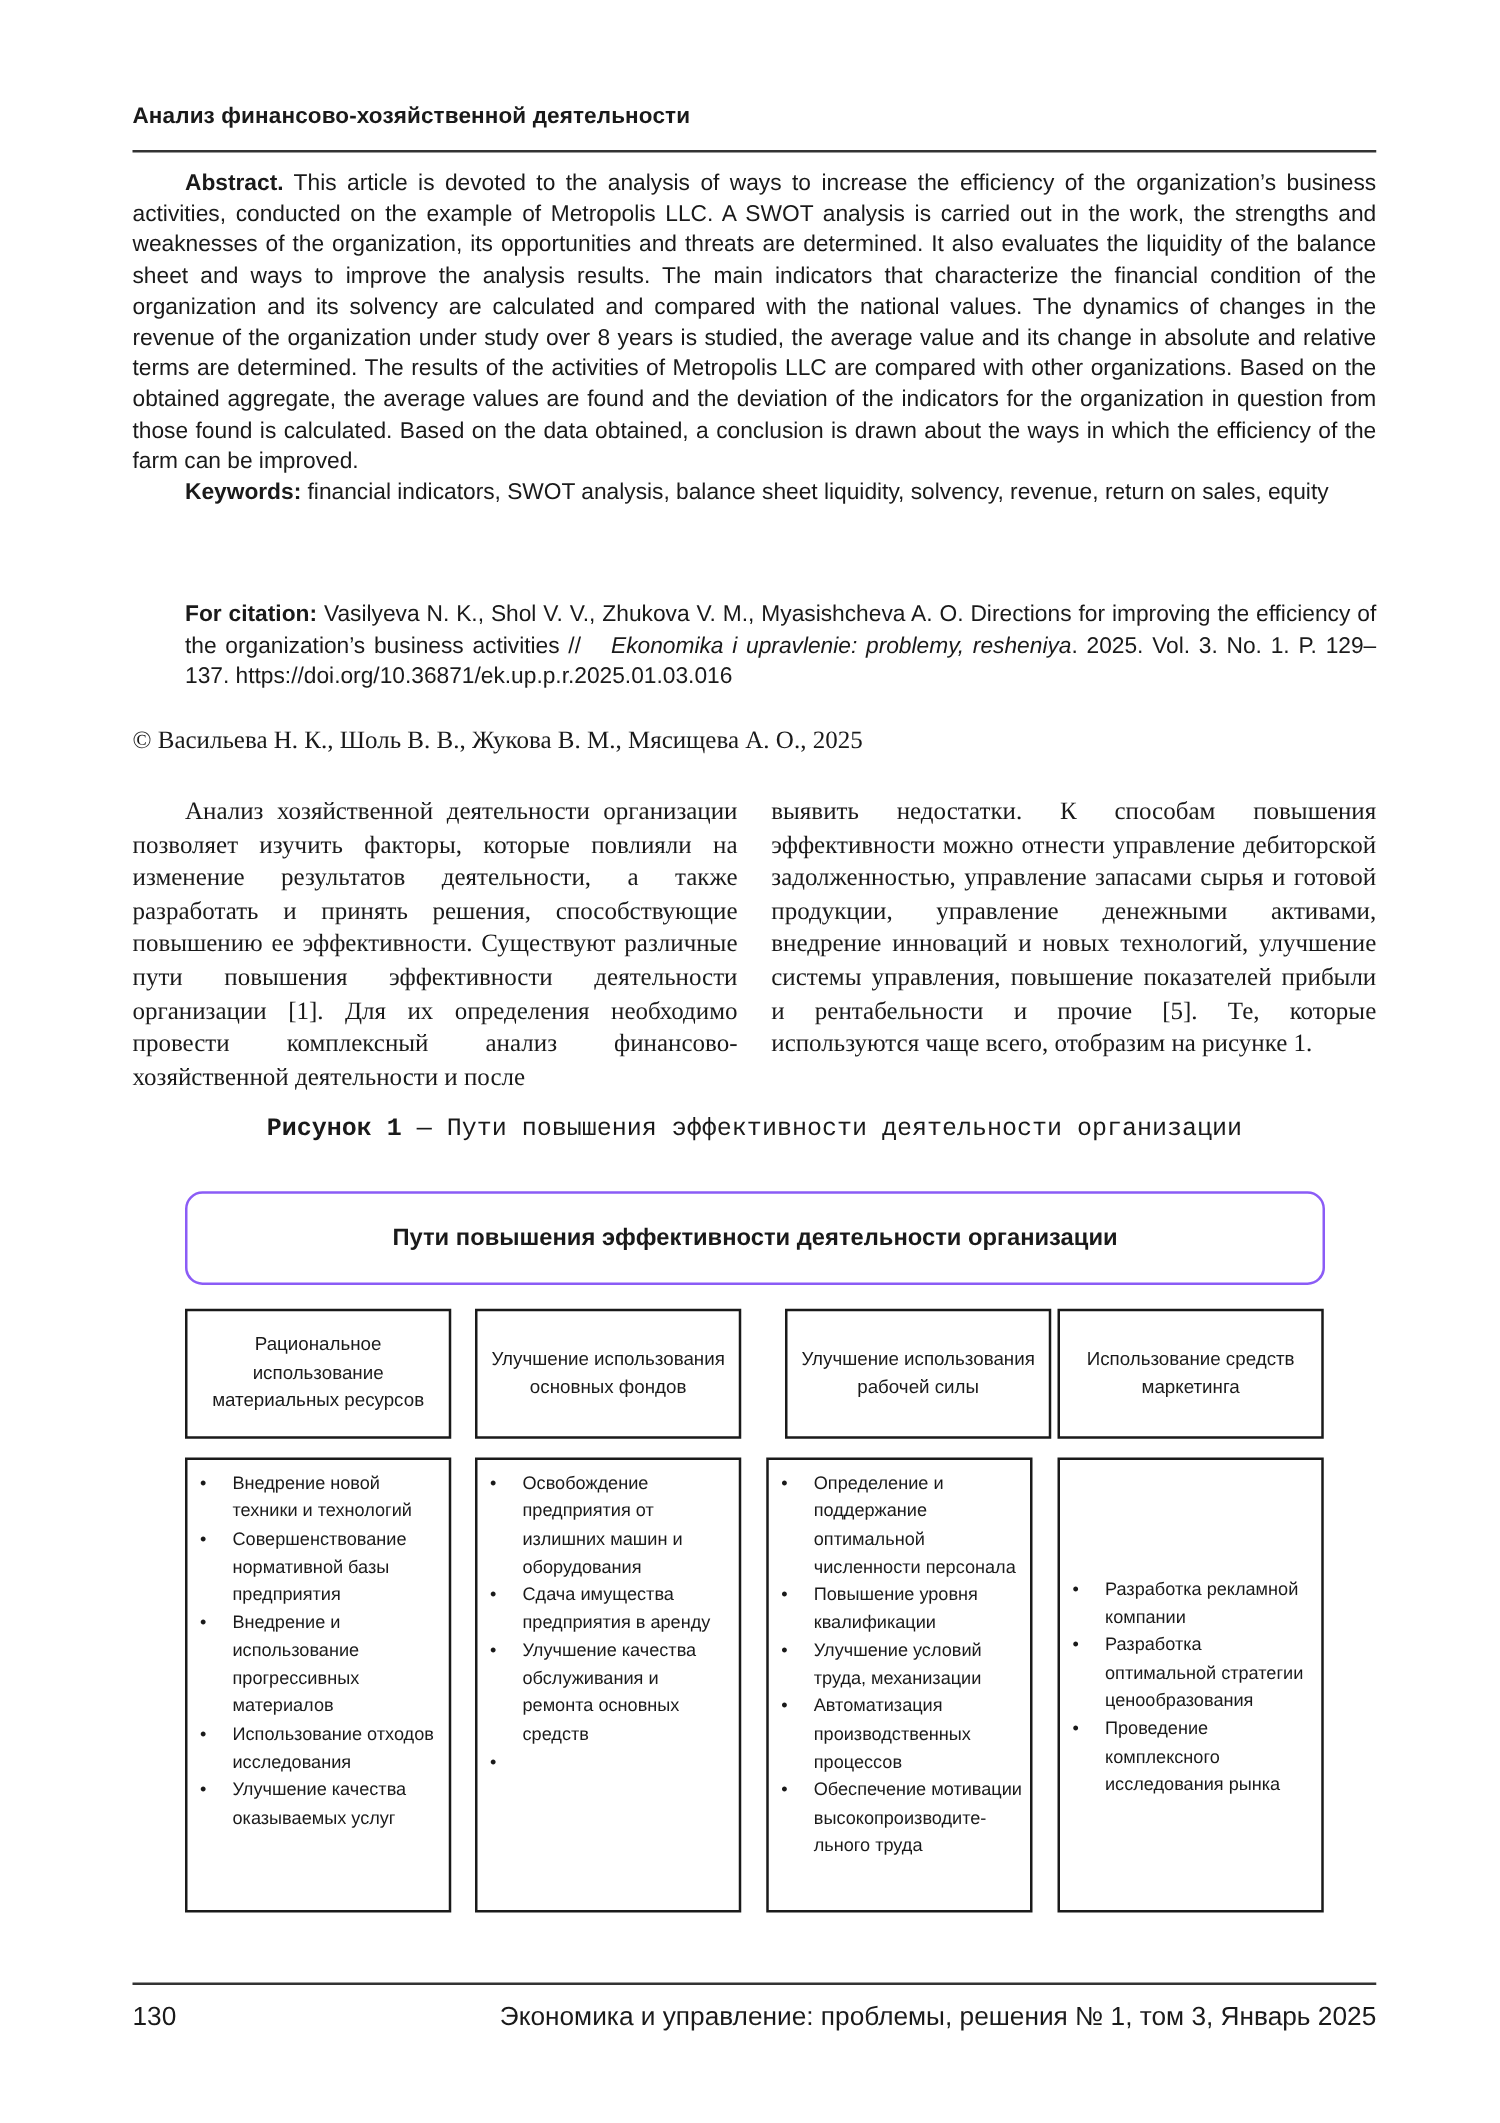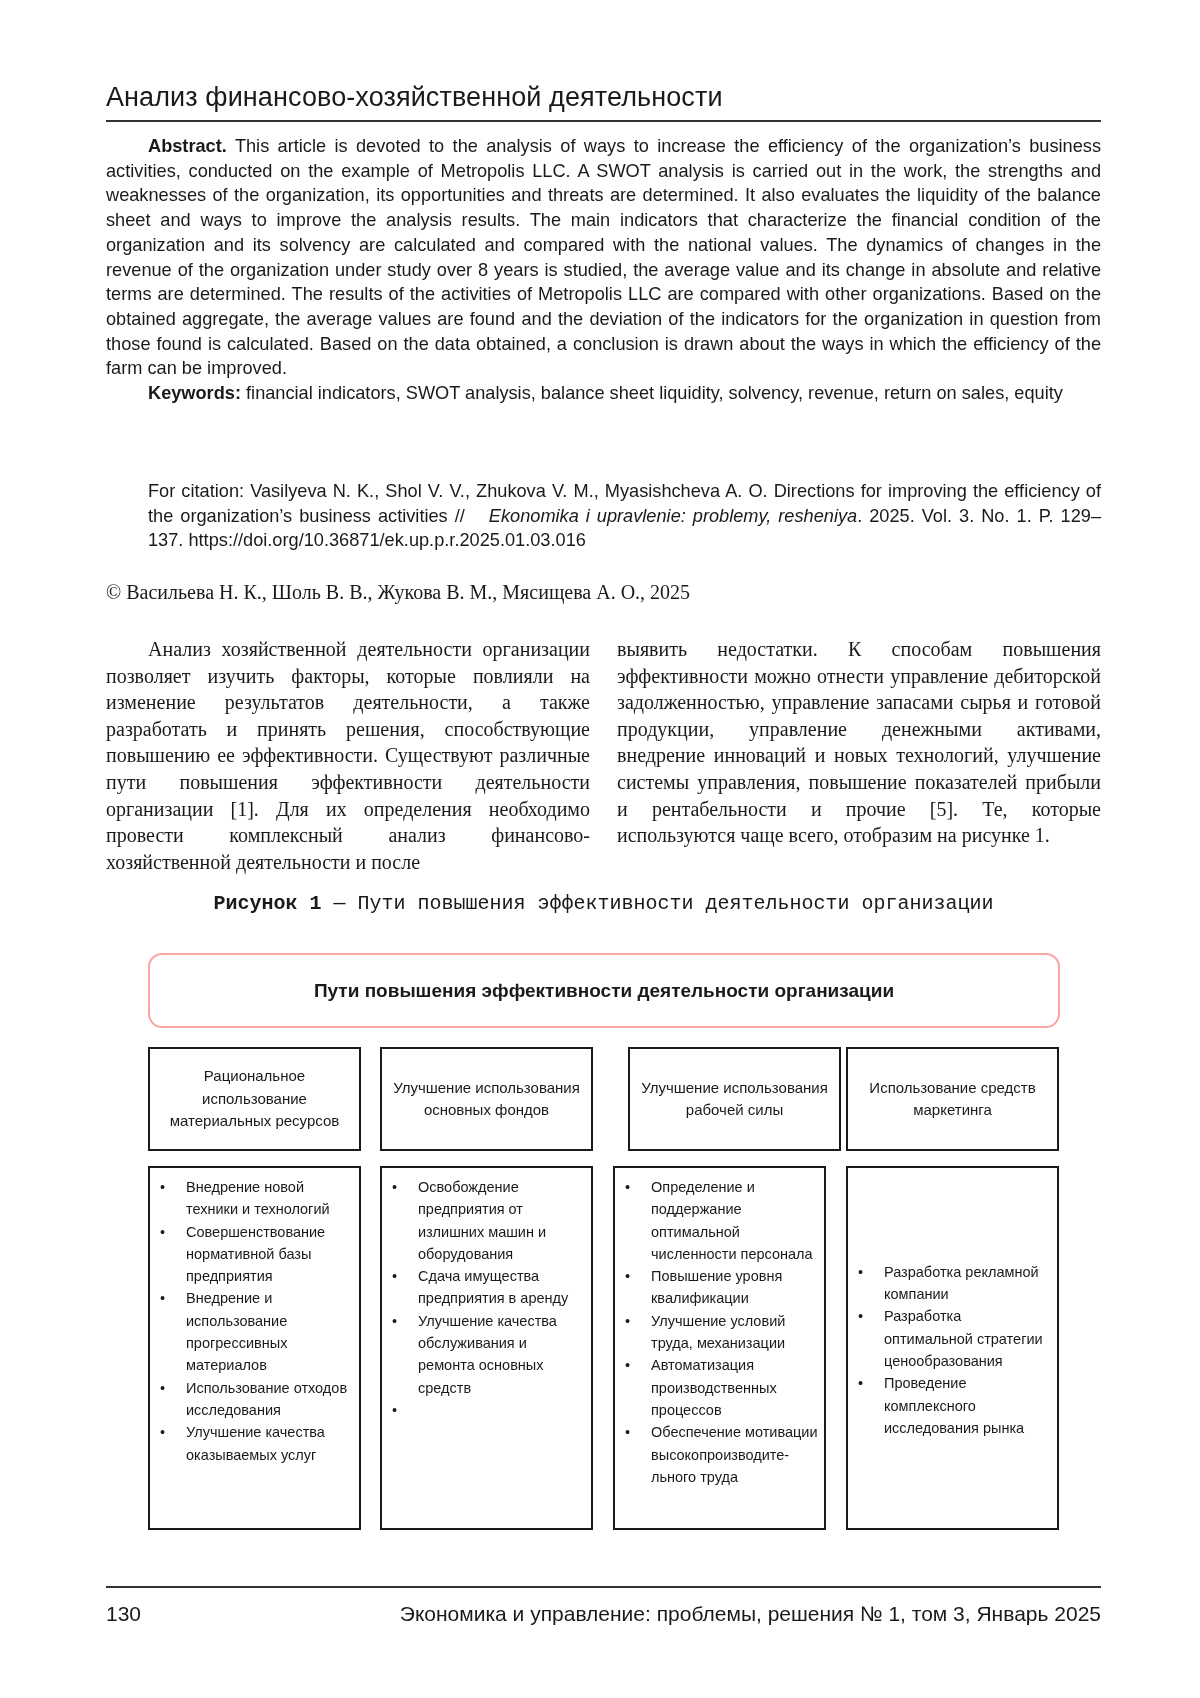--- a/index.html
+++ b/index.html
@@ -2,37 +2,37 @@
 <html><head>
 <meta charset="utf-8">
 <style>
   html, body { margin: 0; padding: 0; background: #ffffff; }
   body { width: 1200px; height: 1698px; position: relative; overflow: hidden; color: #1a1a1a; }
   .sans { font-family: "Liberation Sans", "DejaVu Sans", sans-serif; }
   .serif { font-family: "Liberation Serif", "DejaVu Serif", serif; }
 
   .running-head {
     position: absolute; left: 106px; top: 82px; width: 995px;
-    font-size: 27px; font-weight: normal; letter-spacing: 0.1px;
+    font-size: 18px; font-weight: bold; letter-spacing: 0.1px;
   }
   .head-rule {
     position: absolute; left: 106px; top: 120px; width: 995px; height: 0;
     border-top: 2px solid #333;
   }
   .abstract {
     position: absolute; left: 106px; top: 134px; width: 995px;
     font-size: 18.2px; line-height: 24.7px; text-align: justify;
   }
   .abstract p { margin: 0; text-indent: 42px; }
   .abstract .lbl { font-weight: bold; }
   .citation {
     position: absolute; left: 148px; top: 479px; width: 953px;
     font-size: 18.2px; line-height: 24.7px; text-align: justify;
   }
-  .citation .lbl { font-weight: normal; }
+  .citation .lbl { font-weight: bold; }
   .citation .ital { font-style: italic; margin-left: 17px; }
   .copyright {
     position: absolute; left: 106px; top: 579px; width: 995px;
     font-size: 20px; line-height: 26px;
   }
   .col {
     position: absolute; top: 636px; width: 484px;
     font-size: 20px; line-height: 26.6px; text-align: justify;
   }
   .col-left { left: 106px; text-indent: 42px; }
@@ -40,21 +40,21 @@
   .caption {
     position: absolute; left: 106px; top: 891px; width: 995px; text-align: center;
     font-size: 20px; line-height: 26px; font-family: Liberation Mono, monospace;
   }
   .caption .lbl { font-weight: bold; }
 
   
   .diagram { position: absolute; left: 0; top: 0; }
   .main-box {
     position: absolute; left: 148px; top: 953px; width: 912px; height: 75px;
-    border: 2px solid #fca5a5; border-radius: 14px;
+    border: 2px solid #8b5cf6; border-radius: 14px;
     display: flex; align-items: center; justify-content: center;
     font-size: 19px; font-weight: bold; box-sizing: border-box;
   }
   .hdr-box {
     position: absolute; top: 1047px; width: 213px; height: 104px;
     border: 2px solid #1a1a1a; box-sizing: border-box;
     display: flex; align-items: center; justify-content: center; text-align: center;
     font-size: 15px; line-height: 22.5px; padding: 0 6px;
   }
   .body-box {

